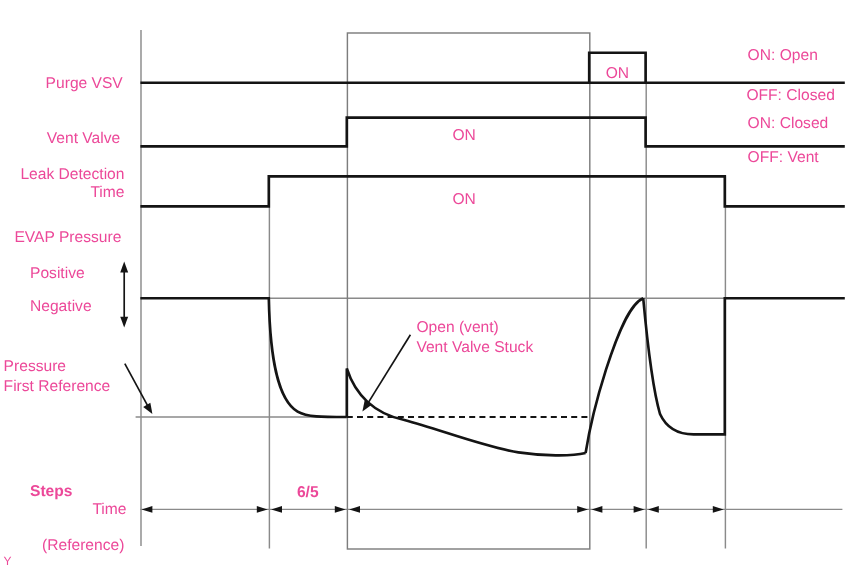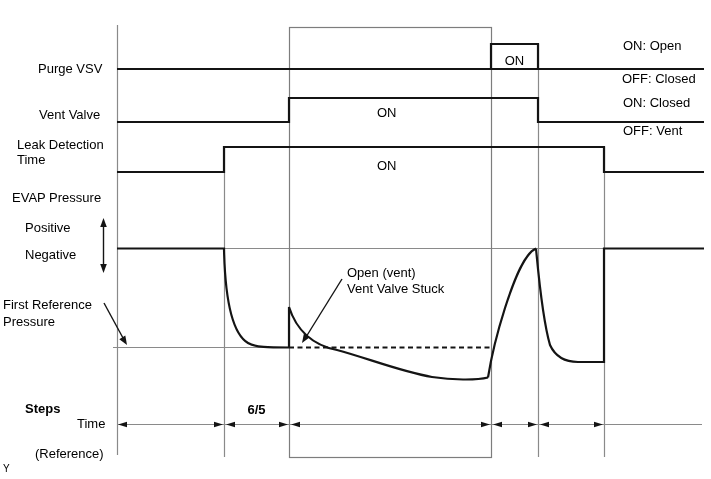--- a/index.html
+++ b/index.html
@@ -11,21 +11,21 @@
     font-family: "Liberation Sans", sans-serif;
     color: #1a1a1a;
     overflow: hidden;
   }
   #diagram-svg { position: absolute; left: 0; top: 0; }
   .lbl {
     position: absolute;
     font-size: 13px;
     line-height: 15px;
     white-space: nowrap;
-    color: #000000;
+    color: #ec4899;
   }
   .bold { font-weight: bold; }
   .ctr { text-align: center; }
   .small { font-size: 10px; }
   .grid-line { stroke: #8a8a8a; stroke-width: 1.2; fill: none; }
   .rect-frame { stroke: #7d7d7d; stroke-width: 1.2; fill: none; }
   .sig { stroke: #141414; stroke-width: 2.2; fill: none; }
   .thin-arrow-line { stroke: #141414; stroke-width: 1.4; fill: none; }
   .arrow-head { fill: #141414; stroke: none; }
   .dash { stroke: #141414; stroke-width: 1.8; fill: none; stroke-dasharray: 5 3.5; }
@@ -85,30 +85,30 @@
     </g>
 
     <g>
       <path class="thin-arrow-line" d="M342,279 L306,337"></path>
       <polygon class="arrow-head" points="302,343 303.9,333.6 309.8,337.3"></polygon>
     </g>
   </svg>
 
   <div class="lbl" style="left:38px; top:61px;">Purge VSV</div>
   <div class="lbl" style="left:39px; top:107px;">Vent Valve</div>
-  <div class="lbl" style="left:17px; top:137px;">
+  <div class="lbl" style="left:17px; top:137px;text-align:right;">
     <div>Leak Detection</div>
     <div>Time</div>
   </div>
   <div class="lbl" style="left:12px; top:190px;">EVAP Pressure</div>
   <div class="lbl" style="left:25px; top:220px;">Positive</div>
   <div class="lbl" style="left:25px; top:247px;">Negative</div>
   <div class="lbl" style="left:3px; top:296px; line-height:17px;">
+    <div>Pressure</div>
     <div>First Reference</div>
-    <div>Pressure</div>
   </div>
 
   <div class="lbl ctr" style="left:491px; top:53px; width:47px;">ON</div>
   <div class="lbl" style="left:377px; top:105px;">ON</div>
   <div class="lbl" style="left:377px; top:158px;">ON</div>
 
   <div class="lbl" style="left:623px; top:38px;">ON: Open</div>
   <div class="lbl" style="left:622px; top:71px;">OFF: Closed</div>
   <div class="lbl" style="left:623px; top:95px;">ON: Closed</div>
   <div class="lbl" style="left:623px; top:123px;">OFF: Vent</div>

